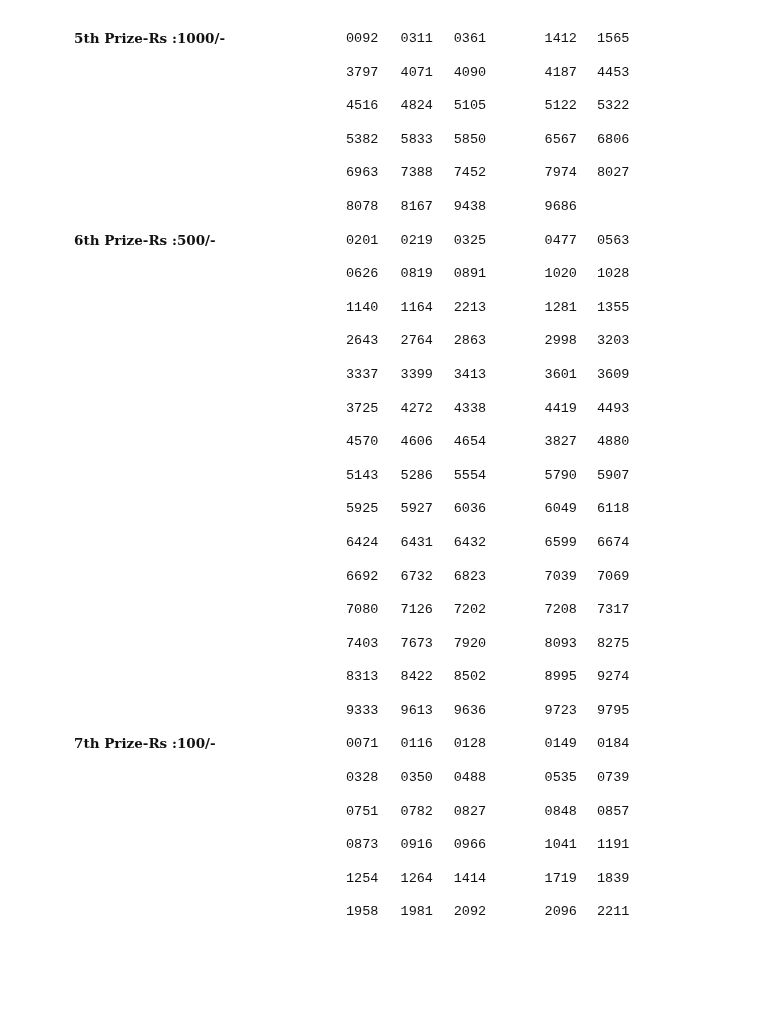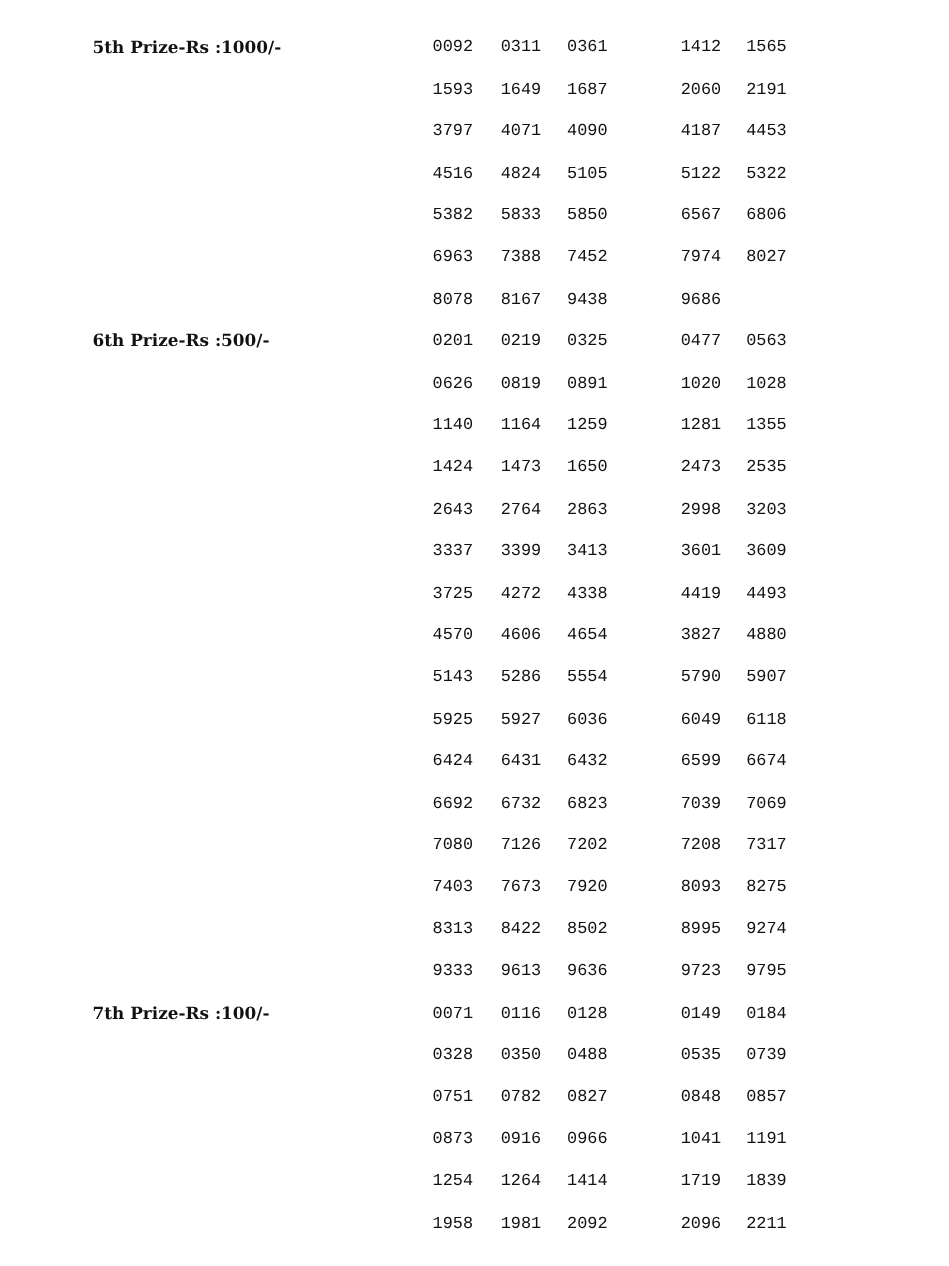--- a/index.html
+++ b/index.html
@@ -62,27 +62,20 @@
       <div class="prize-label">5th Prize-Rs :1000/-</div>
       <div class="rows">
         <div class="row">
           <span class="cell">0092</span>
           <span class="cell">0311</span>
           <span class="cell">0361</span>
           <span class="cell">1412</span>
           <span class="cell">1565</span>
         </div>
         <div class="row">
-          <span class="cell">1593</span>
-          <span class="cell">1649</span>
-          <span class="cell">1687</span>
-          <span class="cell">2060</span>
-          <span class="cell">2191</span>
-        </div>
-        <div class="row">
           <span class="cell">3797</span>
           <span class="cell">4071</span>
           <span class="cell">4090</span>
           <span class="cell">4187</span>
           <span class="cell">4453</span>
         </div>
         <div class="row">
           <span class="cell">4516</span>
           <span class="cell">4824</span>
           <span class="cell">5105</span>
@@ -125,30 +118,23 @@
         <div class="row">
           <span class="cell">0626</span>
           <span class="cell">0819</span>
           <span class="cell">0891</span>
           <span class="cell">1020</span>
           <span class="cell">1028</span>
         </div>
         <div class="row">
           <span class="cell">1140</span>
           <span class="cell">1164</span>
-          <span class="cell">1259</span>
+          <span class="cell">2213</span>
           <span class="cell">1281</span>
           <span class="cell">1355</span>
-        </div>
-        <div class="row">
-          <span class="cell">1424</span>
-          <span class="cell">1473</span>
-          <span class="cell">1650</span>
-          <span class="cell">2473</span>
-          <span class="cell">2535</span>
         </div>
         <div class="row">
           <span class="cell">2643</span>
           <span class="cell">2764</span>
           <span class="cell">2863</span>
           <span class="cell">2998</span>
           <span class="cell">3203</span>
         </div>
         <div class="row">
           <span class="cell">3337</span>

